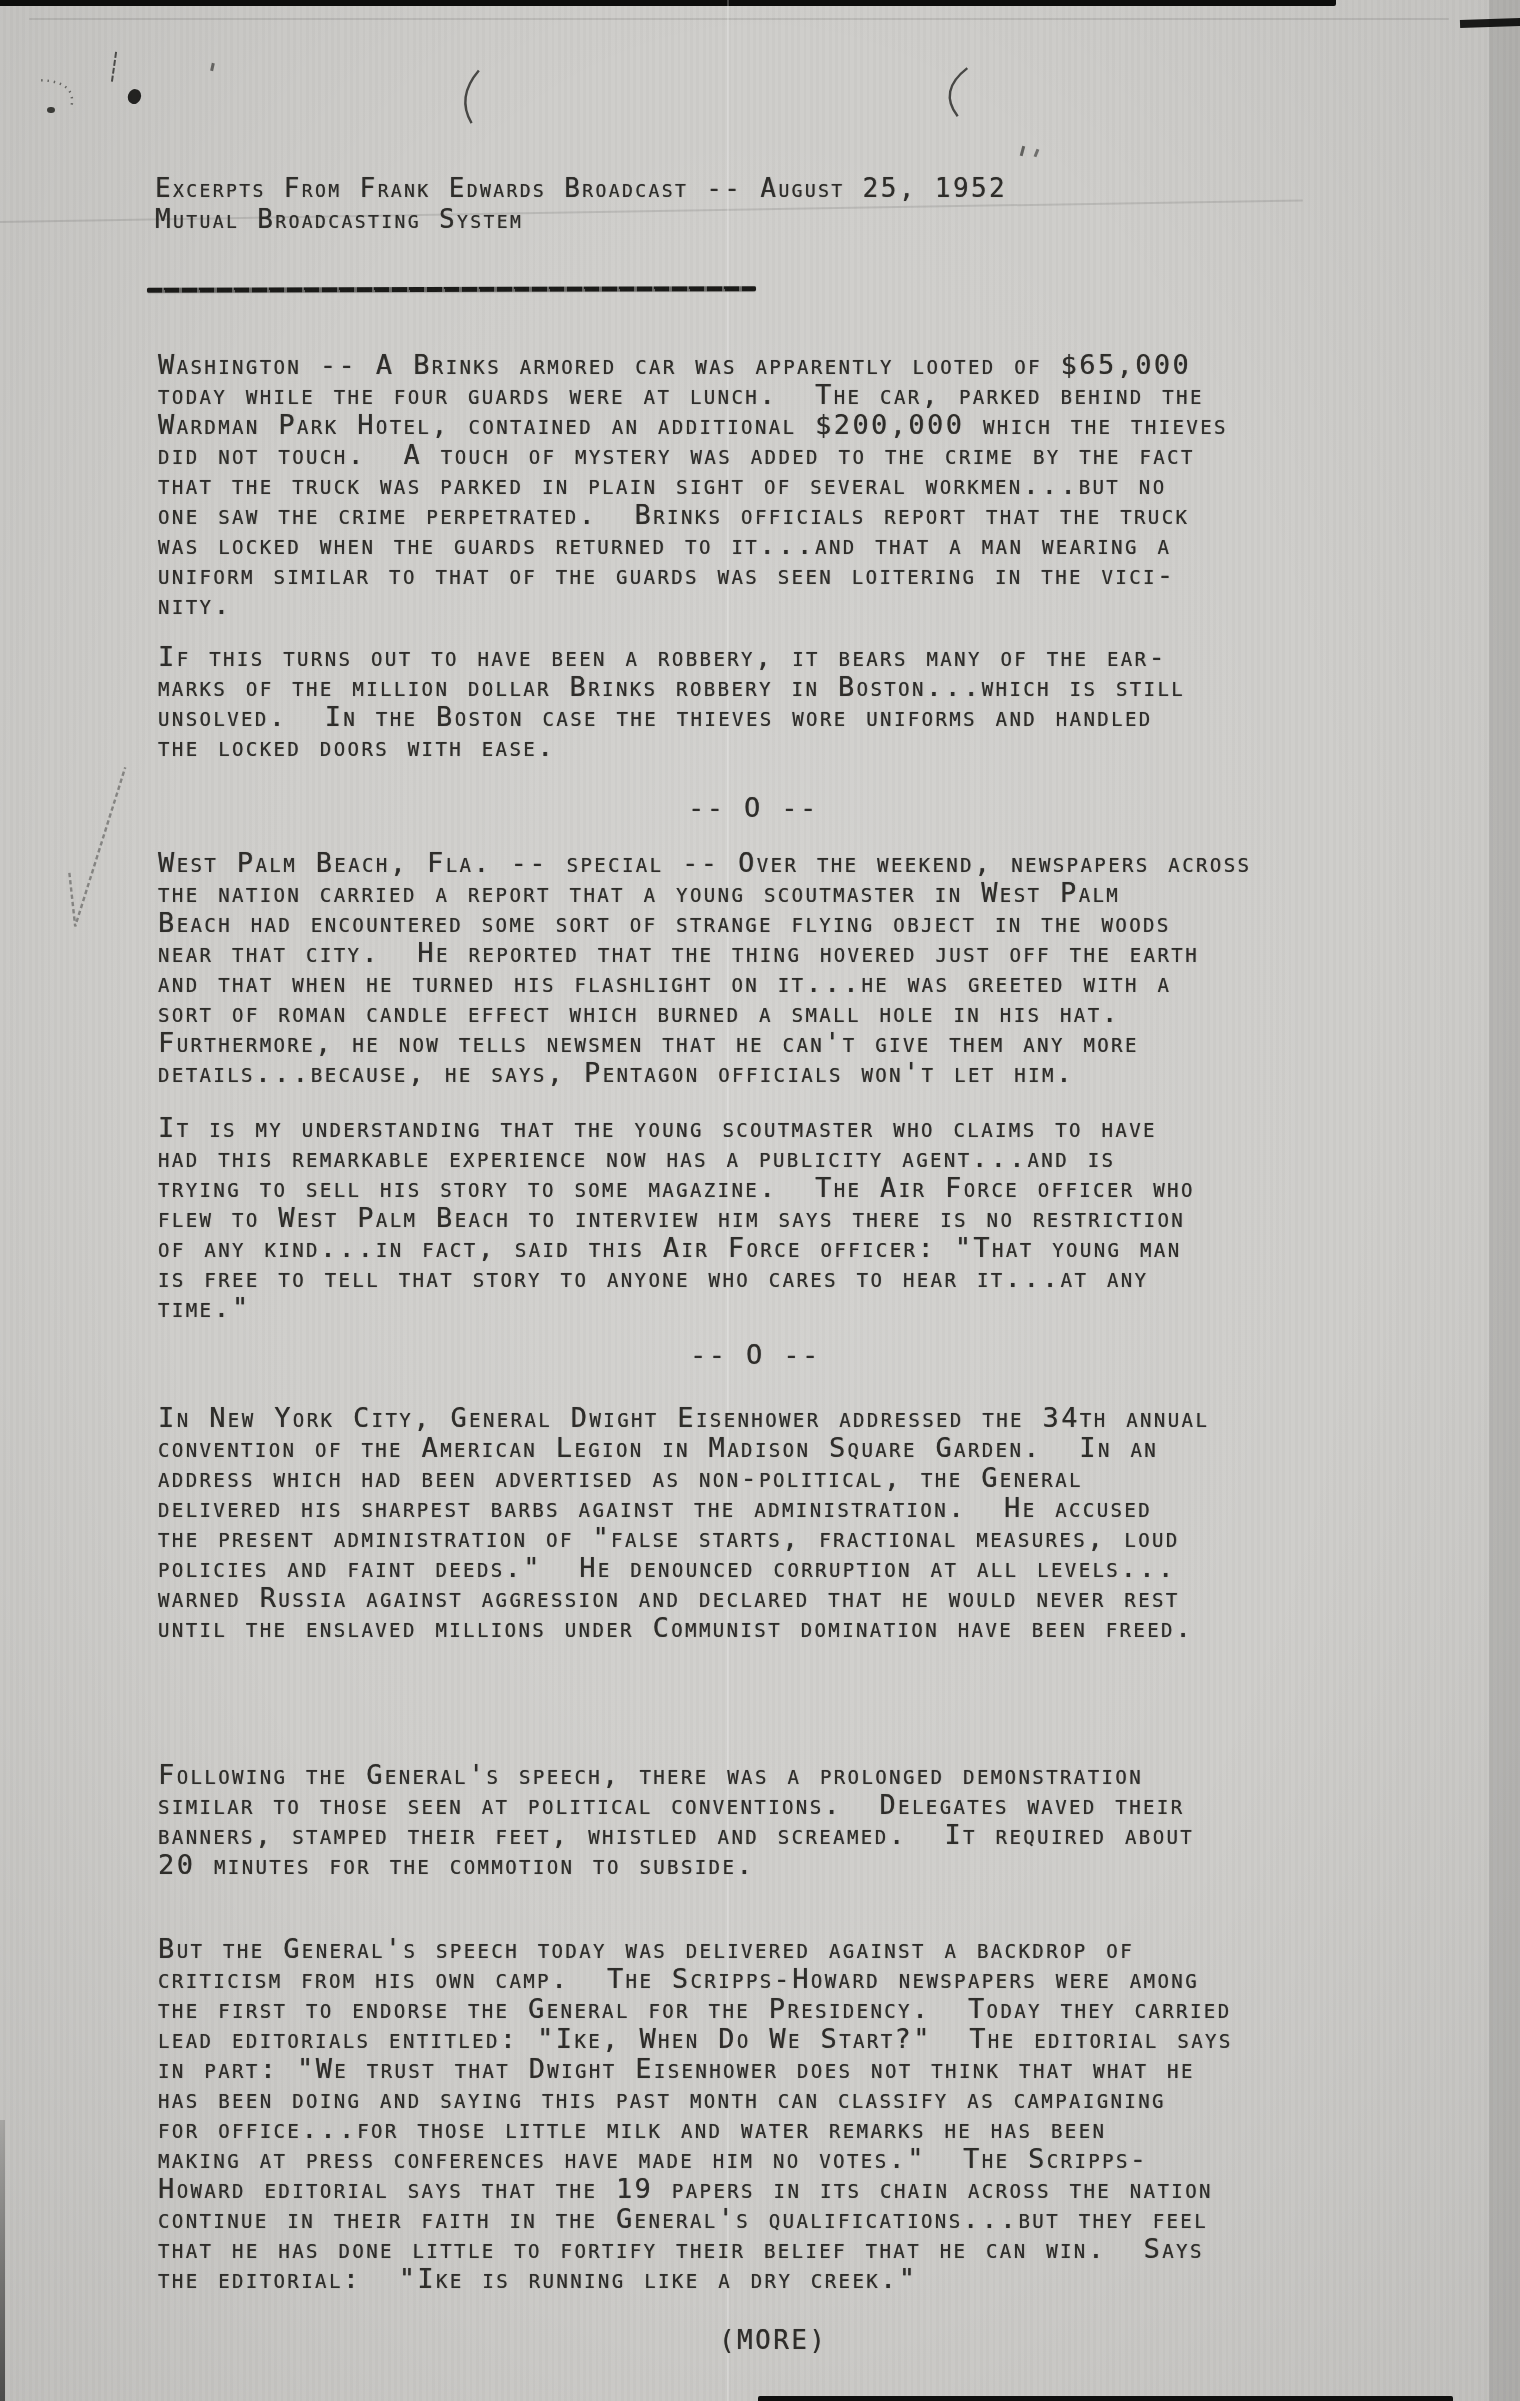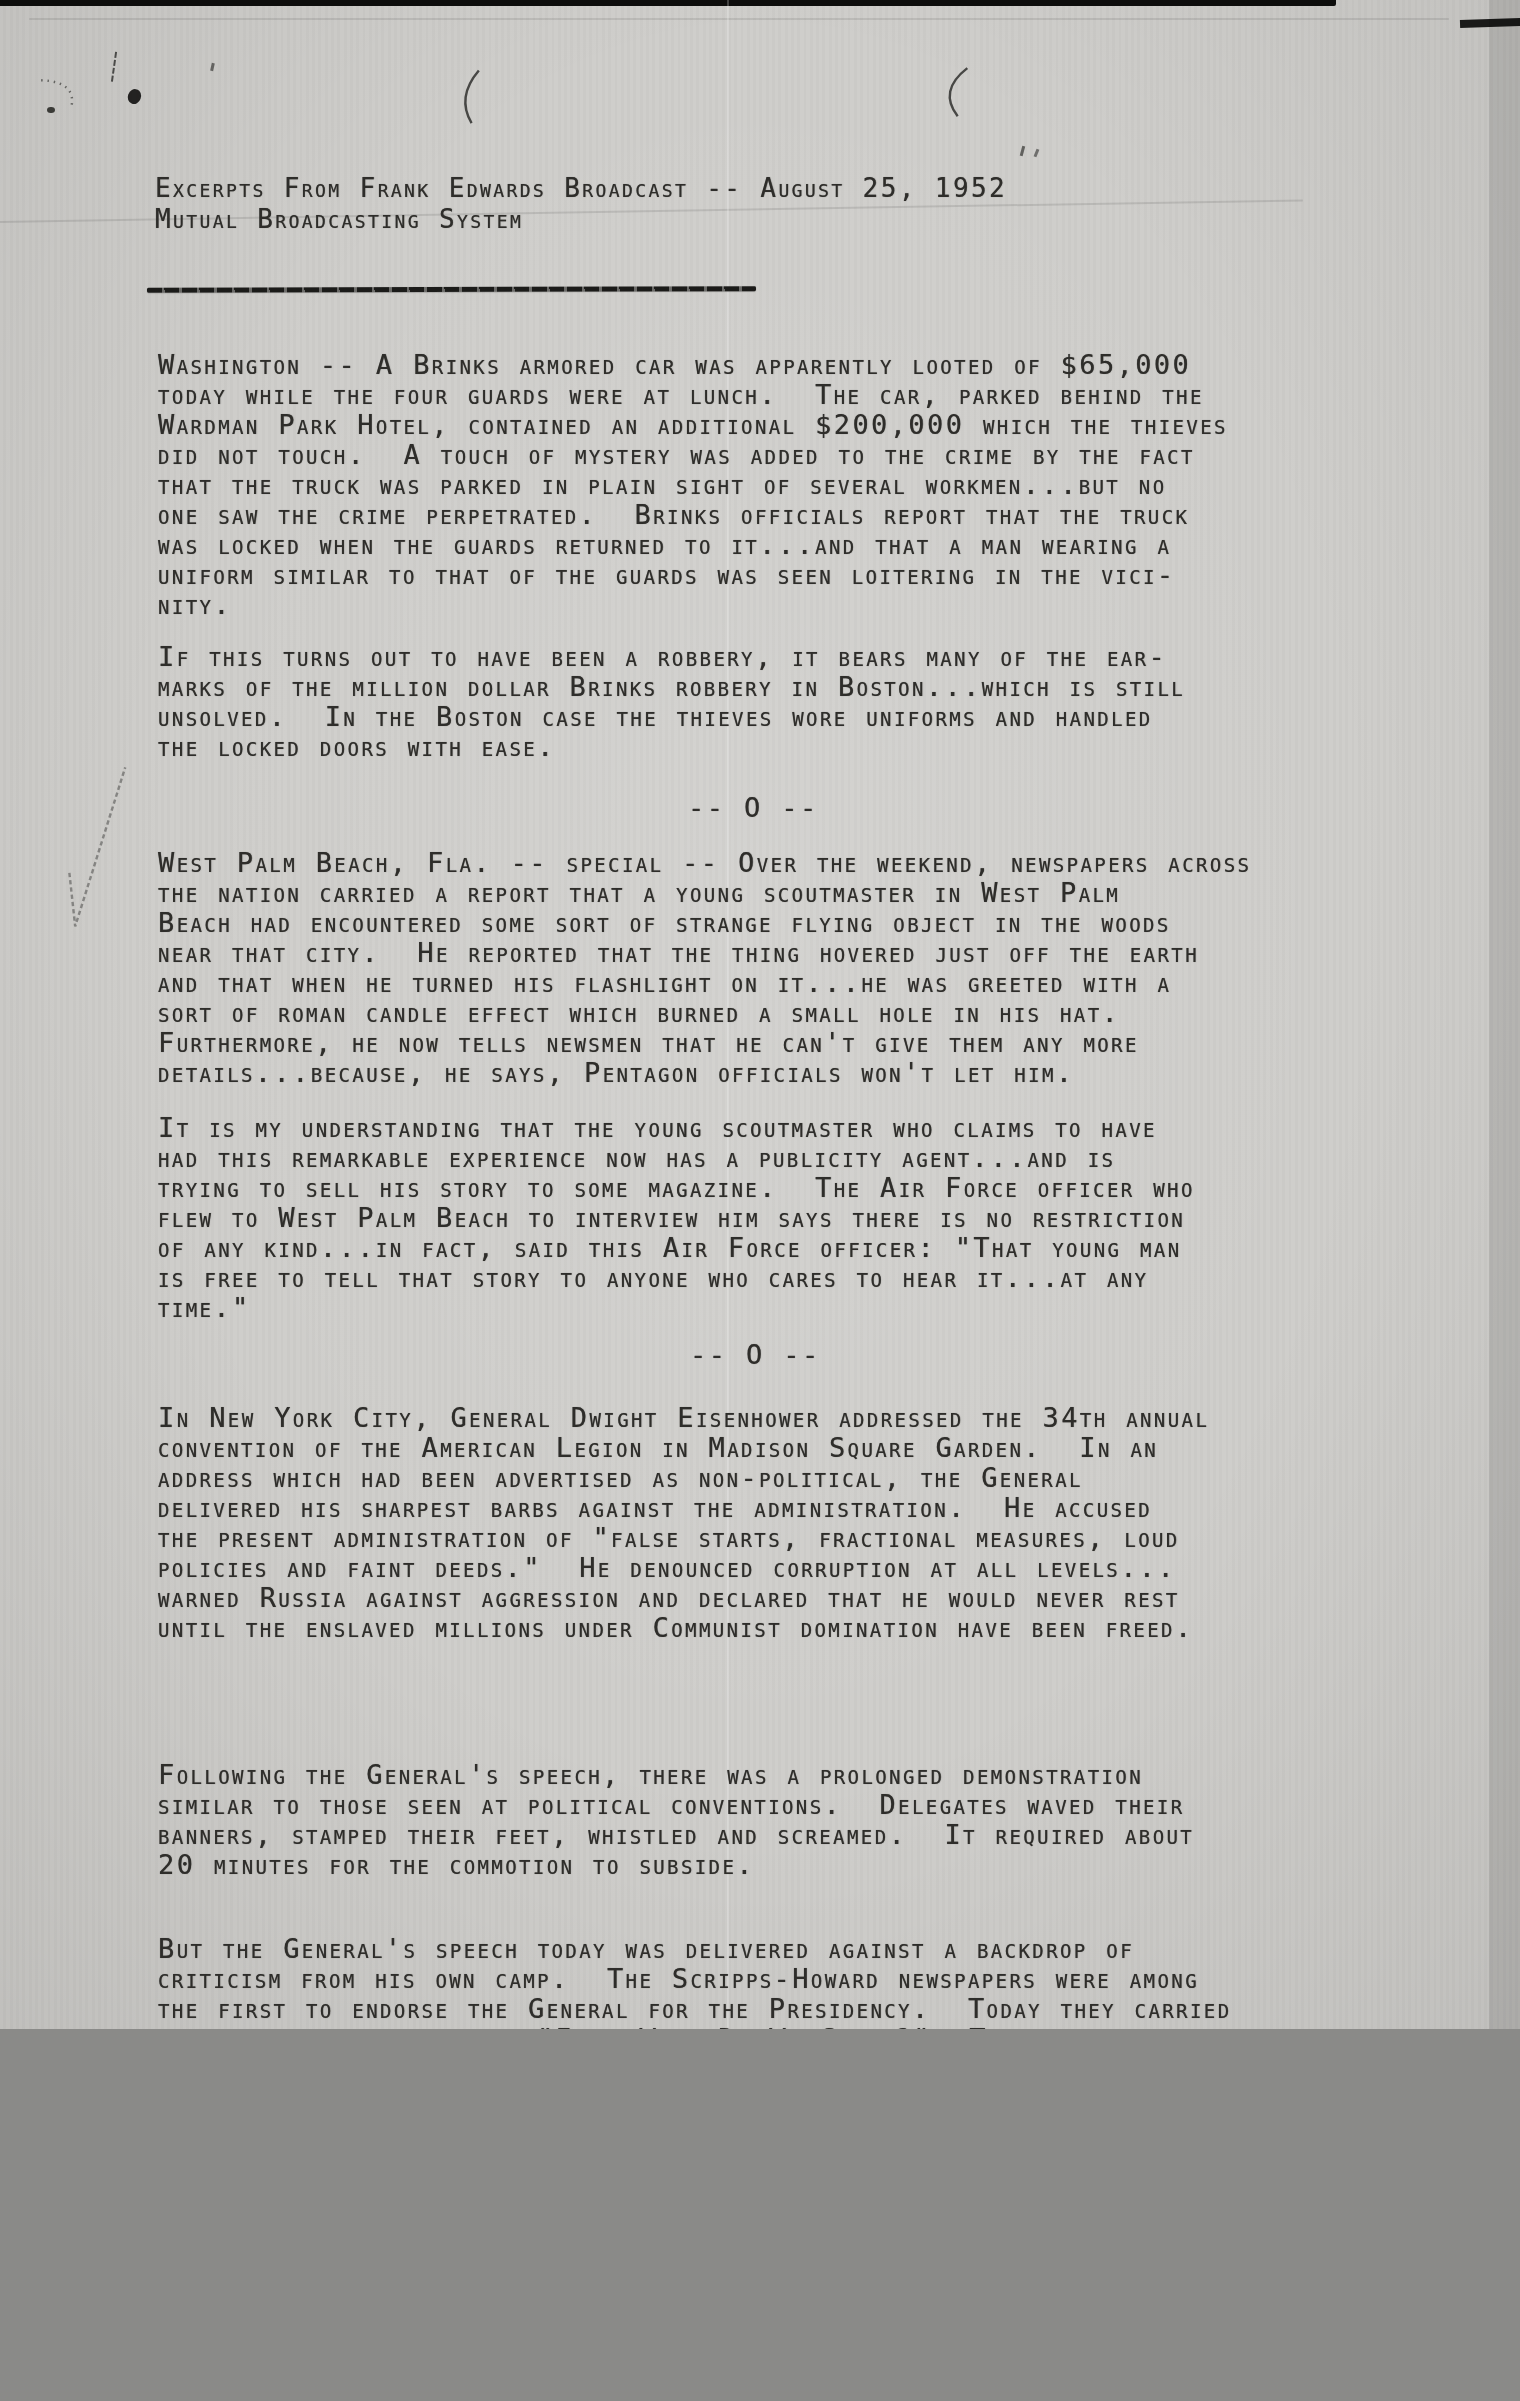--- a/index.html
+++ b/index.html
@@ -1,18 +1,18 @@
 <!DOCTYPE html>
 <html style="font-size:7.8px"><head>
 <meta charset="utf-8">
 <style>
   html,body{margin:0;padding:0;background:#8a8a88;}
   .page{
     position:relative;
-    width:1521px;height:2029px;
+    width:1521px;height:2401px;
     background:#cecdca;
     background-image:
       radial-gradient(ellipse at 50% 45%, rgba(255,255,255,0.10) 0%, rgba(0,0,0,0.0) 55%, rgba(0,0,0,0.07) 100%),
       repeating-linear-gradient(90deg, rgba(255,255,255,0.025) 0 3.4px, rgba(0,0,0,0.015) 3.4px 6.3px);
     overflow:hidden;
     font-family:"DejaVu Sans Mono","Liberation Mono",monospace;
     color:#2e2d2a;
   }
   .typed{
     position:absolute;

